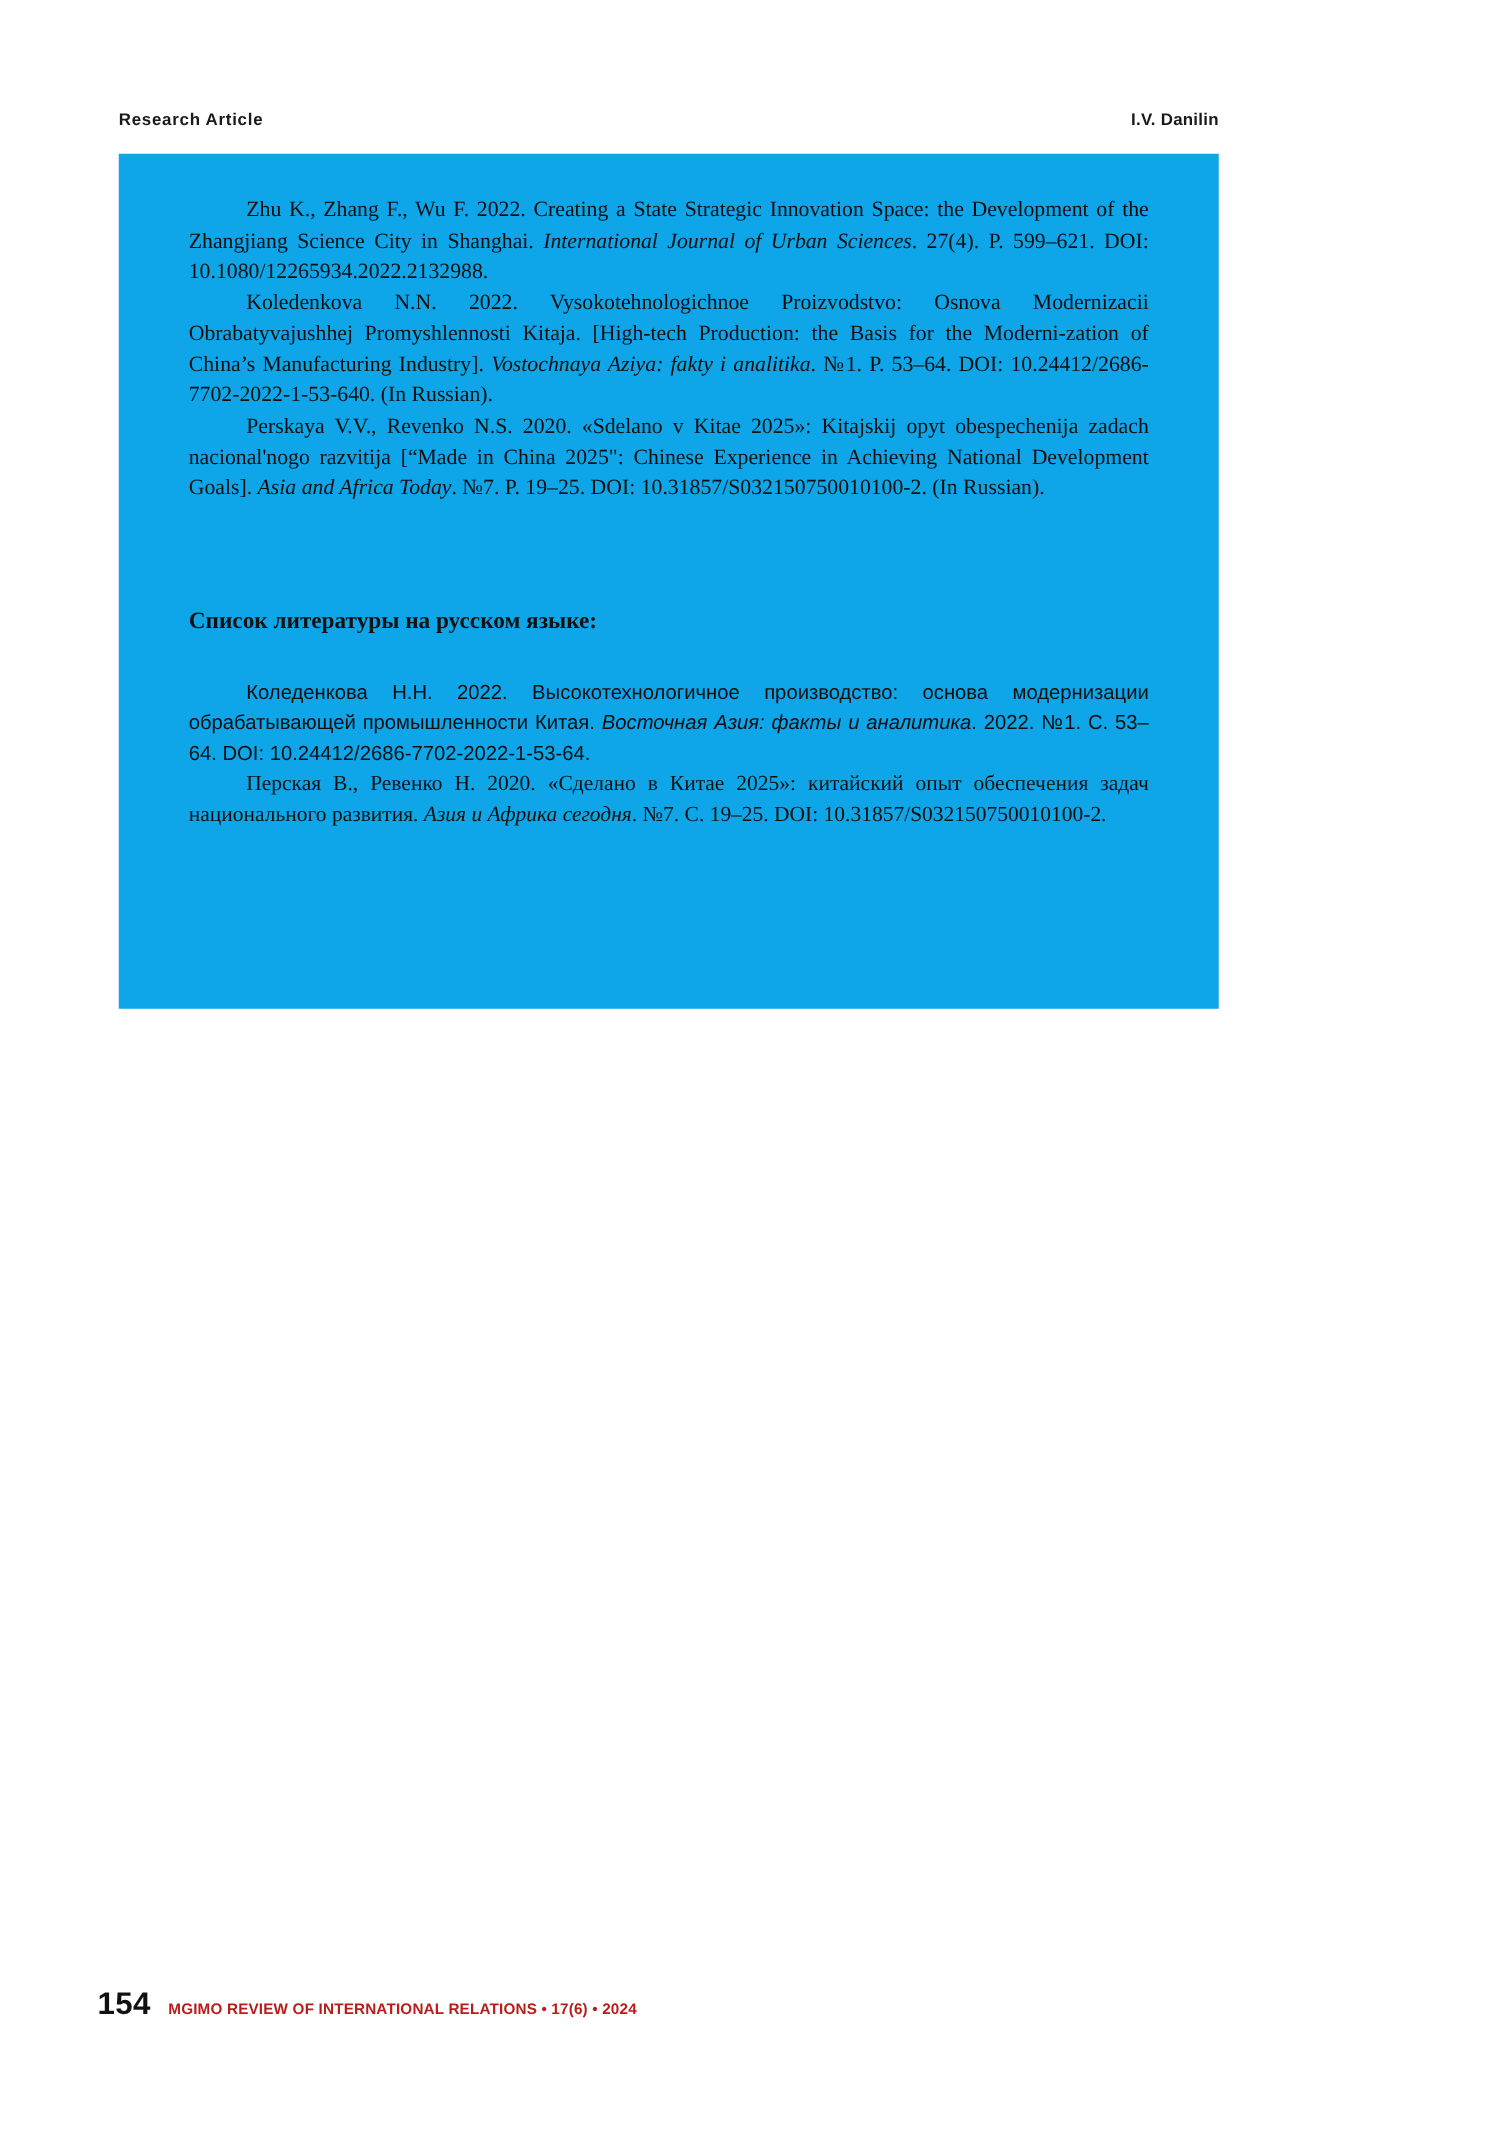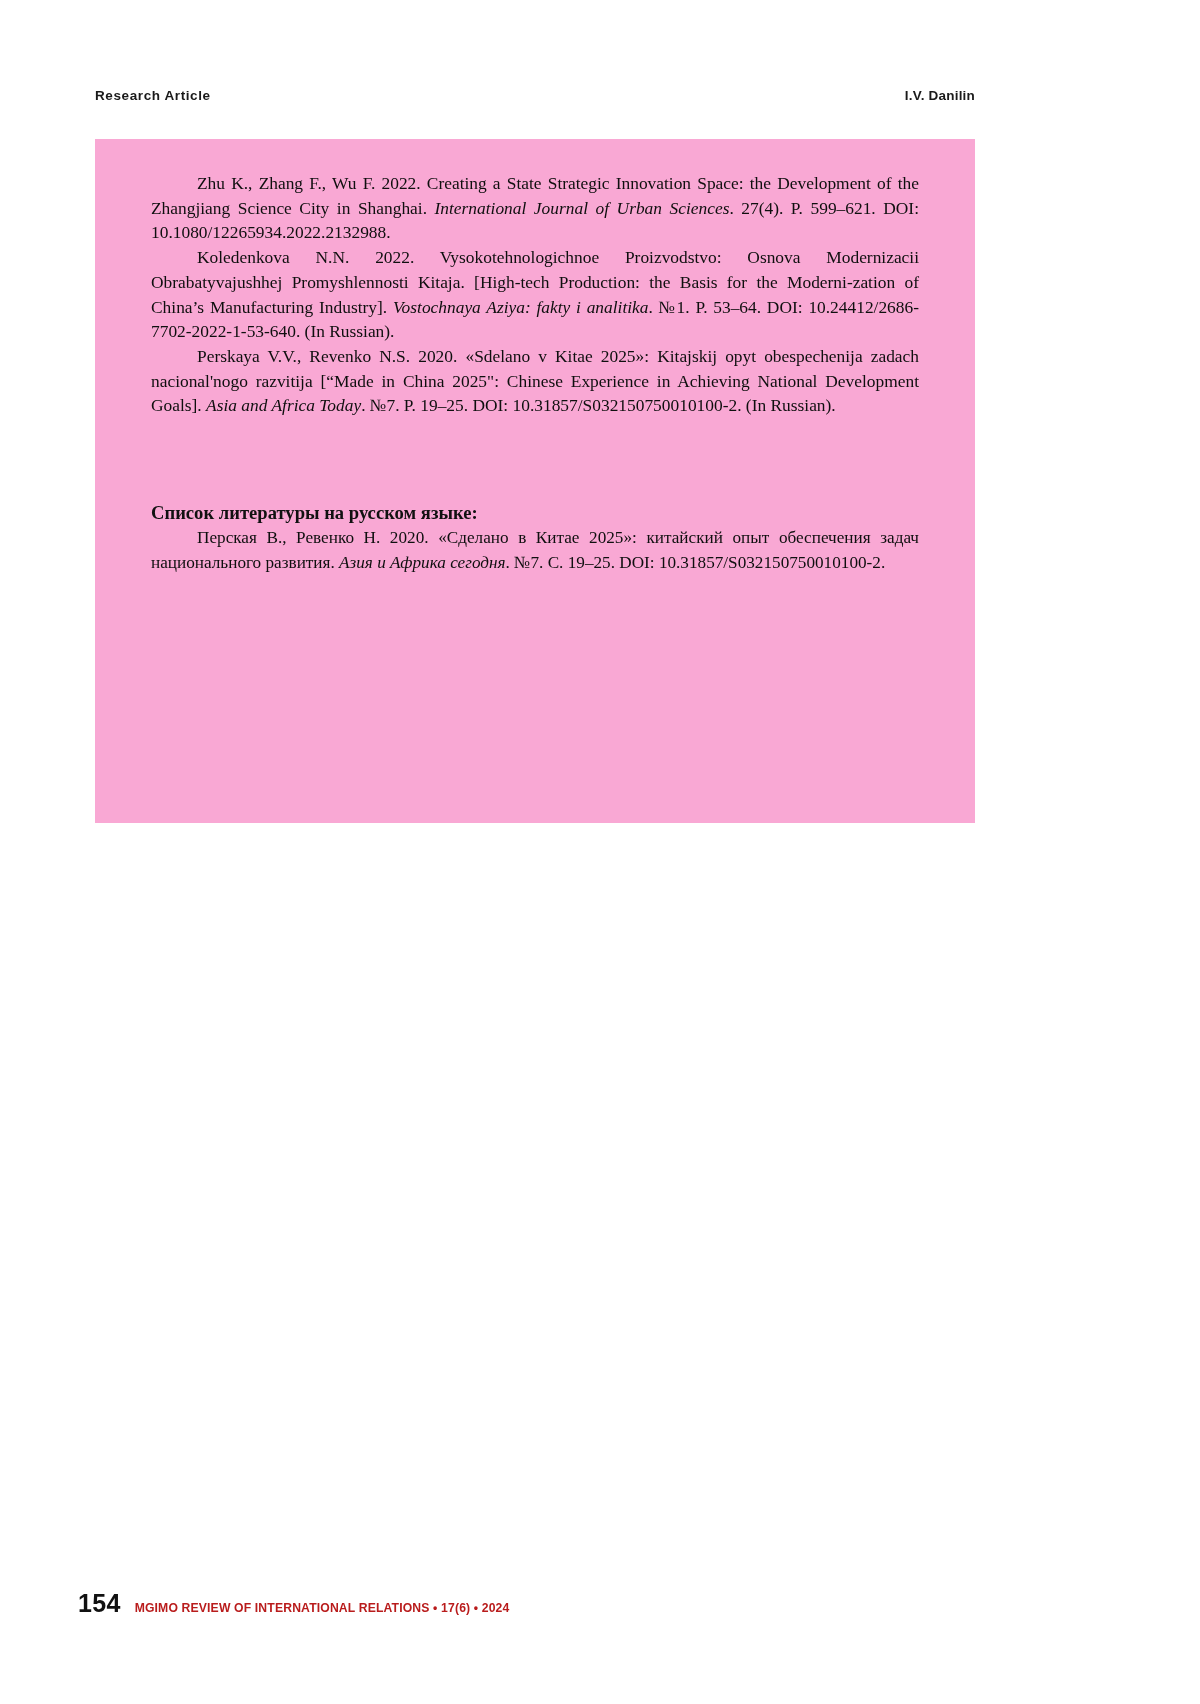--- a/index.html
+++ b/index.html
@@ -38,24 +38,24 @@
     letter-spacing: 0.2px;
     color: #1a1a1a;
   }
   .runhead .left { letter-spacing: 0.6px; }
   .runhead .right { letter-spacing: 0.2px; margin-left: 45px; }
 
   
   .refpanel {
     position: absolute;
     left: 95px;
-    top: 139px;
+    top: 123px;
     width: 880px;
     height: 684px;
-    background: #f9a8d4;
+    background: #0ea5e9;
     box-sizing: border-box;
     padding: 32px 56px 0 56px;
   }
 
   .ref {
     font-size: 17.4px;
     line-height: 1.42;
     text-align: justify;
     text-justify: inter-word;
     text-indent: 46px;
@@ -130,20 +130,21 @@
     <p class="ref"><span>Zhu K., Zhang F., Wu F. 2022. Creating a State Strategic Innovation Space: the Development of the Zhangjiang Science City in Shanghai. </span><span class="ital">International Journal of Urban Sciences</span><span>. 27(4). P. 599–621. DOI: 10.1080/12265934.2022.2132988.</span></p>
 
     <p class="ref gap-lg"><span>Koledenkova N.N. 2022. Vysokotehnologichnoe Proizvodstvo: Osnova Modernizacii Obrabatyvajushhej Promyshlennosti Kitaja. [High-tech Production: the Basis for the Moderni-zation of China’s Manufacturing Industry]. </span><span class="ital">Vostochnaya Aziya: fakty i analitika</span><span>. №1. P. 53–64. DOI: 10.24412/2686-7702-2022-1-53-640. (In Russian).</span></p>
 
     <p class="ref gap-sm"><span>Perskaya V.V., Revenko N.S. 2020. «Sdelano v Kitae 2025»: Kitajskij opyt obespechenija zadach nacional'nogo razvitija [“Made in China 2025": Chinese Experience in Achieving National Development Goals]. </span><span class="ital">Asia and Africa Today</span><span>. №7. P. 19–25. DOI: 10.31857/S032150750010100-2. (In Russian).</span></p>
 
     <div class="subhead-wrap">
       <p class="subhead">Список литературы на русском языке:</p>
     </div>
 
+    <p class="ref ref-ru-sans gap-lg"><span>Коледенкова Н.Н. 2022. Высокотехнологичное производство: основа модернизации обрабатывающей промышленности Китая. </span><span class="ital">Восточная Азия: факты и аналитика</span><span>. 2022. №1. С. 53–64. DOI: 10.24412/2686-7702-2022-1-53-64.</span></p>
 
     <p class="ref ref-ru gap-sm"><span>Перская В., Ревенко Н. 2020. «Сделано в Китае 2025»: китайский опыт обеспечения задач национального развития. </span><span class="ital">Азия и Африка сегодня</span><span>. №7. С. 19–25. DOI: 10.31857/S032150750010100-2.</span></p>
 
   </div>
 
   <div class="footer">
     <span class="folio">154</span>
     <span class="journal-line">MGIMO REVIEW OF INTERNATIONAL RELATIONS • 17(6) • 2024</span>
   </div>
 

